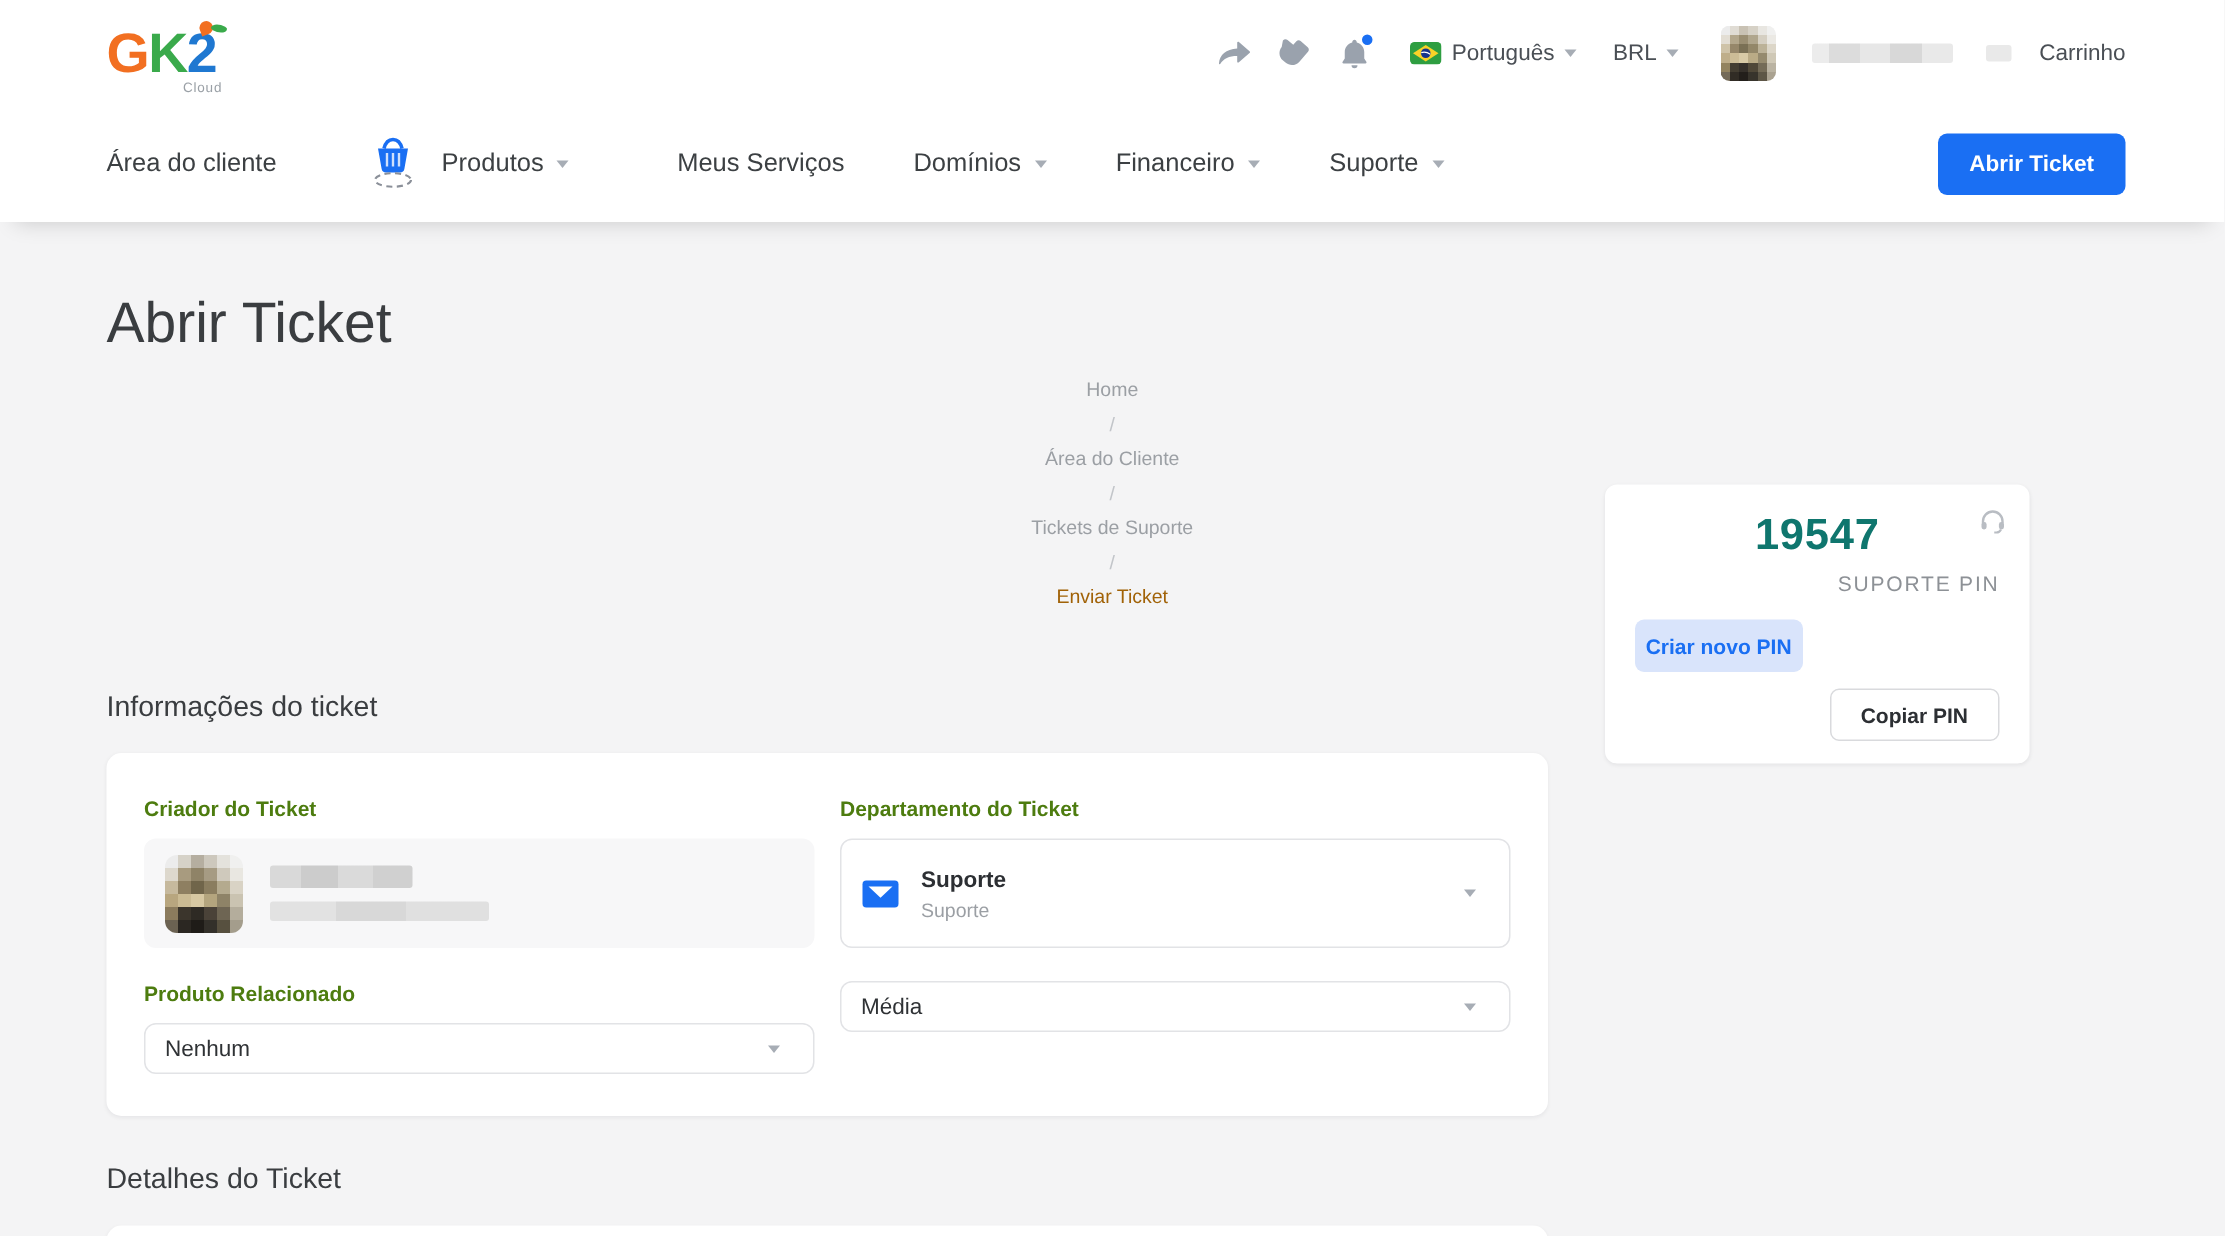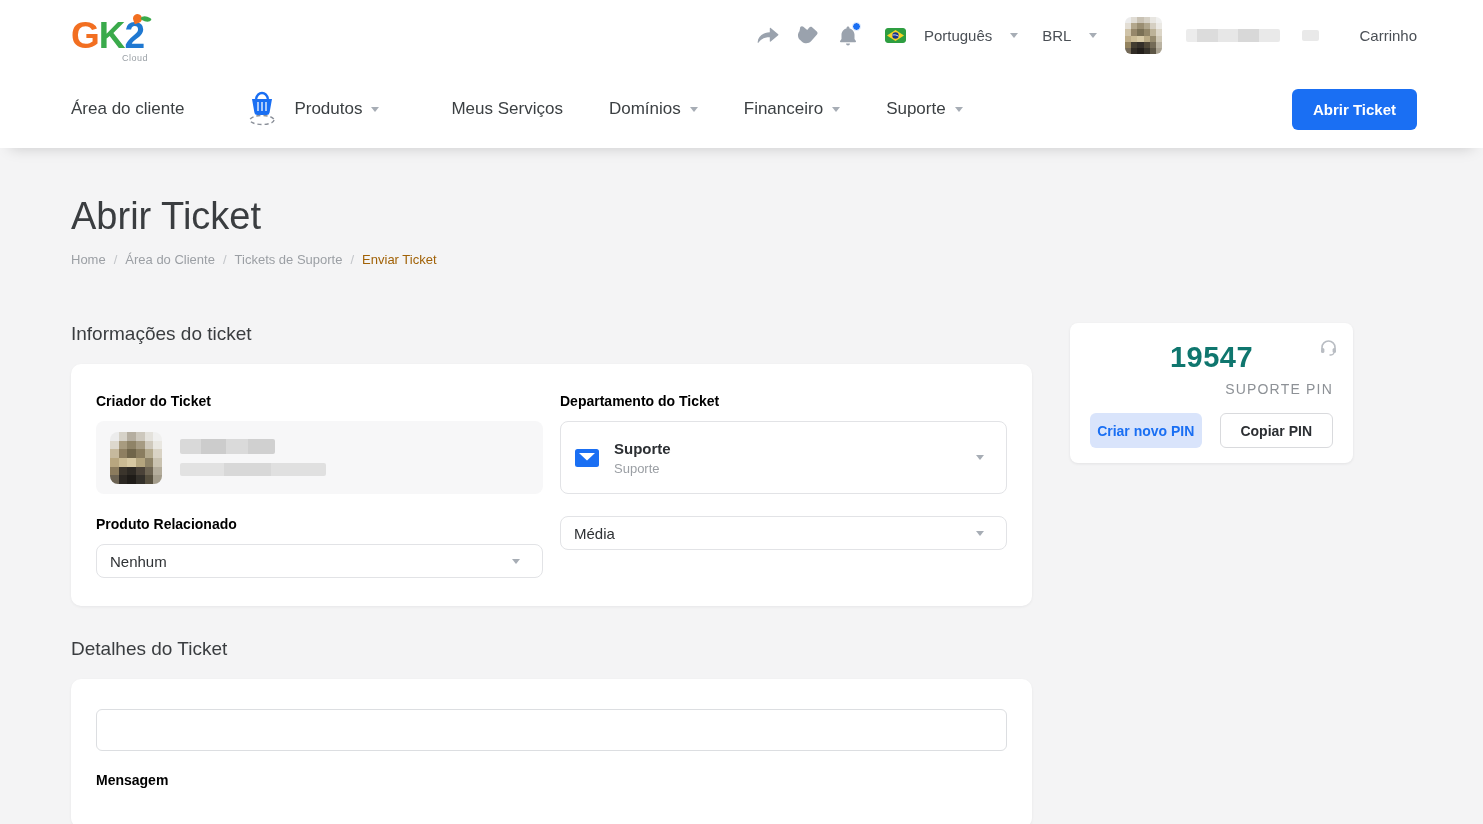--- a/index.html
+++ b/index.html
@@ -11,56 +11,56 @@
   .logo { position:relative; display:flex; align-items:flex-start; line-height:1; }
   .logo .ltr { font-size:37px; font-weight:700; letter-spacing:-1px; }
   .lg { color:#f26f21; } .lk { color:#3aaa4b; } .l2 { color:#1f78d1; }
   .leaf-orange { position:absolute; right:2px; top:-3px; width:9px; height:9px; background:#f26f21; border-radius:60% 60% 60% 0; transform:rotate(-20deg); }
   .leaf-green { position:absolute; right:-7px; top:-1px; width:10px; height:6px; background:#3aaa4b; border-radius:80% 20% 80% 20%; transform:rotate(30deg); }
   .logo-cloud { position:absolute; right:-4px; bottom:-9px; font-size:9px; color:#9aa0a6; letter-spacing:.5px; }
   .top-actions { margin-left:auto; display:flex; align-items:center; gap:14px; }
   .icon-btn { width:26px; height:26px; display:flex; align-items:center; justify-content:center; position:relative; cursor:pointer; }
   .icon-btn svg { display:block; }
   .bell-dot { position:absolute; top:0; right:0; width:9px; height:9px; border-radius:50%; background:#1a6ff3; border:1.5px solid #fff; }
-  .lang-group,.cur-group { display:flex; align-items:center; gap:18px; margin-left:10px; font-size:15px; color:#4a4f55; cursor:pointer; }
+  .lang-group,.cur-group { display:flex; align-items:center; gap:7px; margin-left:10px; font-size:15px; color:#4a4f55; cursor:pointer; }
   .flag { width:21px; height:15px; border-radius:3px; overflow:hidden; display:block; }
   .caret { width:0; height:0; border-left:4px solid transparent; border-right:4px solid transparent; border-top:5px solid #a7adb5; display:inline-block; }
   .avatar-sm { width:37px; height:37px; border-radius:6px; overflow:hidden; margin-left:14px; }
   .avatar-sm svg,.avatar-lg svg { width:100%; height:100%; display:block; }
   .blur-bar { border-radius:2px; }
   .user-name-blur { width:94px; height:13px; margin-left:10px;
     background:linear-gradient(90deg,#ececec 0 12%,#dcdcdc 12% 34%,#e7e7e7 34% 55%,#d8d8d8 55% 78%,#e9e9e9 78%); }
   .user-chip-blur { width:17px; height:11px; margin-left:8px; background:#e9e9e9; }
-  .cart-label { margin-left:26px; font-size:15px; color:#4a4f55; cursor:pointer; }
+  .cart-label { margin-left:4px; font-size:15px; color:#4a4f55; cursor:pointer; }
 
   
   .navbar { height:78px; background:#fff; display:flex; align-items:center; padding:0 66px 0 71px;
     position:relative; z-index:3; box-shadow:0 10px 14px -10px rgba(0,0,0,.18); }
   .nav-item { display:flex; align-items:center; gap:9px; font-size:17px; color:#3c4043; cursor:pointer; }
   .nav-gap { width:72px; } .nav-gap-sm { width:46px; }
   .basket-wrap { width:36px; height:40px; position:relative; margin:0 14px 0 60px; }
   .nav-cta { margin-left:auto; background:#1a6ff3; color:#fff; font-size:15px; font-weight:700;
     border:none; border-radius:6px; padding:12px 21px; cursor:pointer; }
 
   
   .main { position:relative; height:676px; padding:0 71px; }
   .page-title { font-size:38px; font-weight:400; color:#3a3d40; padding-top:47px; }
-  .breadcrumb { display:flex; align-items:center; gap:8px; margin-top:14px; font-size:13px; color:#9b9fa4; }
+  .breadcrumb { display:flex; align-items:center; gap:8px; margin-top:14px; font-size:13px; color:#9b9fa4;flex-direction:column; }
   .breadcrumb .sep { color:#c2c5c9; }
   .breadcrumb .crumb { cursor:pointer; }
   .breadcrumb .current { color:#a16207; cursor:default; }
 
   .section-heading { font-size:19px; font-weight:400; color:#3a3d40; }
   .sec1 { margin-top:56px; }
   .sec2 { margin-top:32px; }
 
   .card { background:#fff; border-radius:10px; box-shadow:0 1px 3px rgba(20,20,40,.06); width:961px; }
   .card1 { margin-top:19px; padding:29px 25px 28px 25px; }
   .grid2 { display:grid; grid-template-columns:1fr 1fr; column-gap:17px; }
-  .fld-label { font-size:14px; font-weight:700; color:#000000; margin-bottom:12px; }
+  .fld-label { font-size:14px; font-weight:700; color:#4d7c0f; margin-bottom:12px; }
   .creator-box { background:#f7f7f8; border-radius:8px; height:73px; display:flex; align-items:center; padding:0 14px; }
   .avatar-lg { width:52px; height:52px; border-radius:8px; overflow:hidden; flex:0 0 auto; }
   .creator-lines { margin-left:18px; display:flex; flex-direction:column; gap:9px; }
   .creator-line1 { width:95px; height:15px; background:linear-gradient(90deg,#d9d9d9 0 22%,#cccccc 22% 48%,#dadada 48% 72%,#d0d0d0 72%); }
   .creator-line2 { width:146px; height:13px; background:linear-gradient(90deg,#e2e2e2 0 30%,#d8d8d8 30% 62%,#e0e0e0 62%); }
 
   .select { border:1px solid #e2e3e6; border-radius:8px; background:#fff; display:flex; align-items:center; cursor:pointer; }
   .select-tall { height:73px; padding:0 22px 0 13px; }
   .select-sm { height:34px; padding:0 22px 0 13px; margin-top:0; }
   .dept-texts { margin-left:14px; display:flex; flex-direction:column; gap:4px; }
@@ -72,21 +72,21 @@
 
   
   .pin-card { position:absolute; left:1070px; top:175px; width:283px; background:#fff; border-radius:8px;
     box-shadow:0 1px 3px rgba(20,20,40,.08); padding:18px 20px 15px 20px; }
   .pin-number { text-align:center; font-size:29px; font-weight:700; color:#0f766e; letter-spacing:.5px; }
   .pin-label { text-align:right; font-size:14px; color:#8d9196; letter-spacing:1.2px; margin-top:7px; }
   .pin-buttons { display:flex; gap:18px; margin-top:16px; }
   .btn-pin-new { flex:1; background:#d9e4fb; color:#1a6ff3; font-size:14px; font-weight:700;
     border:none; border-radius:6px; height:35px; cursor:pointer; }
   .btn-pin-copy { flex:1; background:#fff; color:#2c2f33; font-size:14px; font-weight:700;
-    border:1px solid #d9dadd; border-radius:6px; height:35px; cursor:pointer; }
+    border:1px solid #d9dadd; border-radius:6px; height:35px; cursor:pointer;margin-top:46px; }
   .headset-wrap { position:absolute; top:17px; right:16px; }
 
   
   .card2 { margin-top:19px; padding:30px 25px 40px 25px; }
   .subject-input { width:100%; height:42px; border:1px solid #dcdee1; border-radius:6px; padding:0 12px;
     font-size:15px; color:#2f3235; outline:none; }
   .msg-label { margin-top:21px; margin-bottom:0; }
 </style>
 </head>
 <body>

